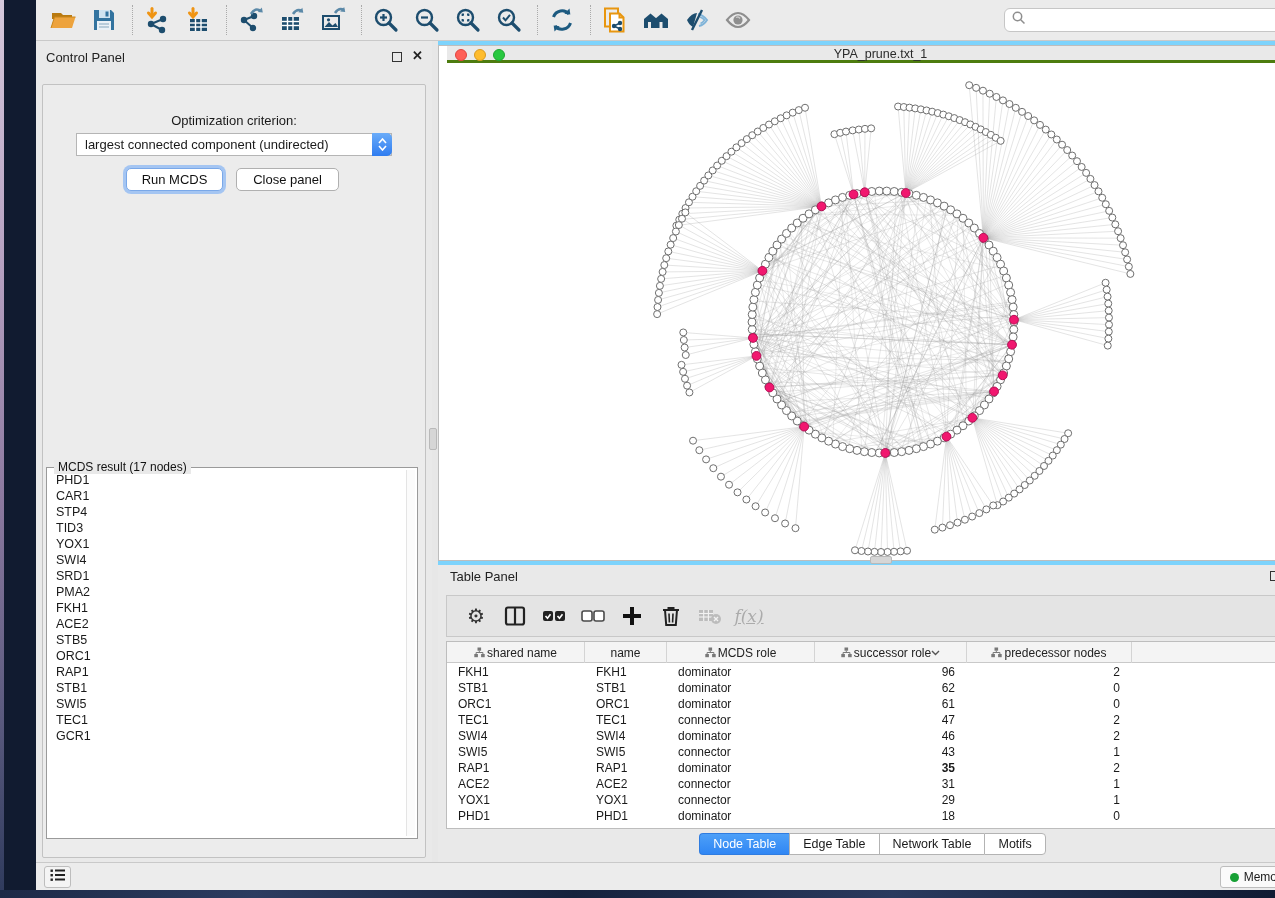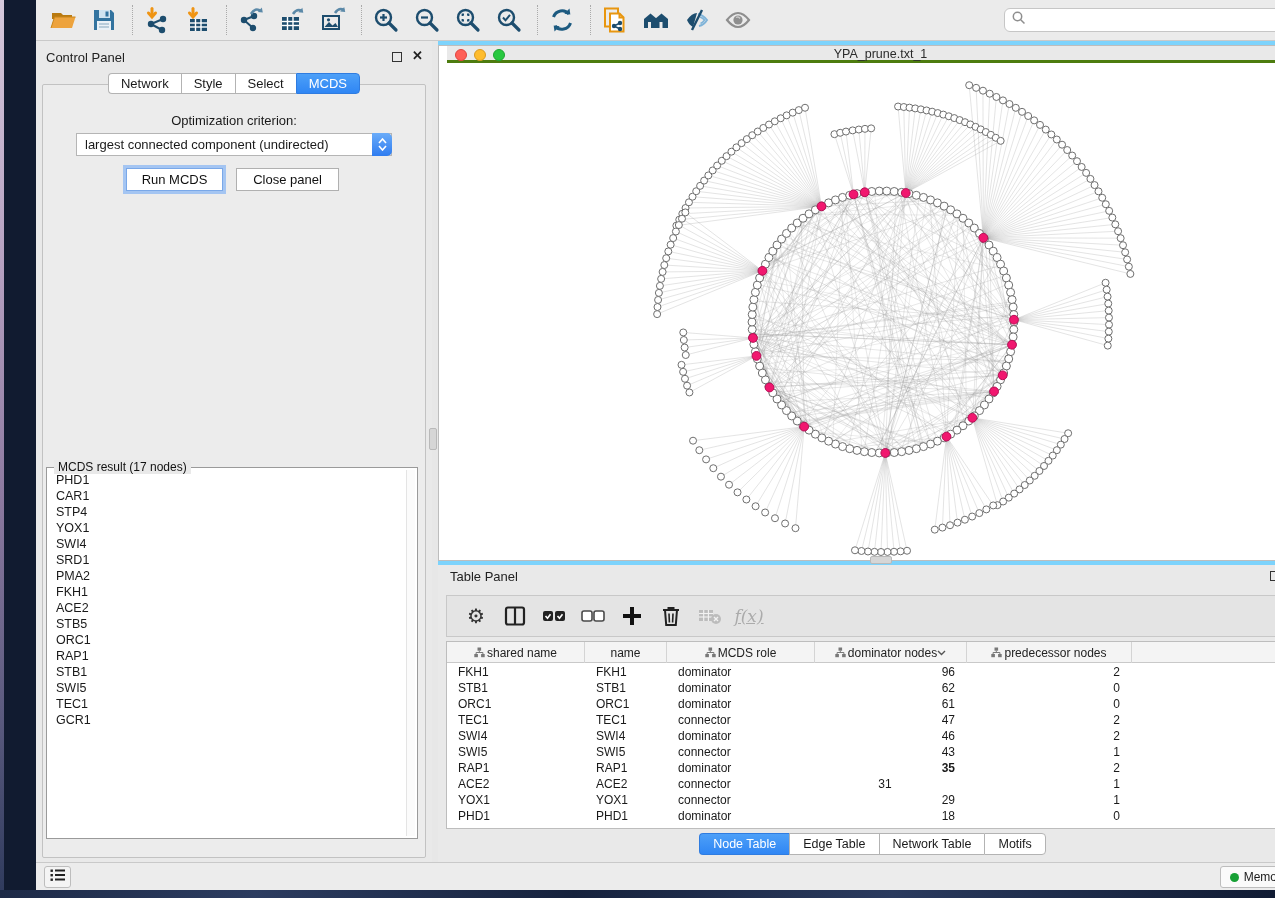--- a/index.html
+++ b/index.html
@@ -34,21 +34,21 @@
   .tabseg:first-child { border-radius:4px 0 0 4px; }
   .tabseg:last-child { border-right:1px solid #b3b3b3; border-radius:0 4px 4px 0; }
   .tabseg.sel { background:linear-gradient(#4da0f8,#2f86f4); color:#fff; border-color:#2f7ce0; }
   .opt-label { position:absolute; left:0; top:72px; width:396px; text-align:center; font-size:13px; }
   .dropdown { position:absolute; left:40px; top:92px; width:316px; height:23px; background:#fff;
     border:1px solid #b5b5b5; border-radius:0; font-size:13px; display:flex; align-items:center; }
   .dropdown .dd-text { flex:1; padding-left:8px; white-space:nowrap; overflow:hidden; }
   .dd-step { width:20px; height:23px; margin:-1px -1px -1px 0; border-radius:0 5px 5px 0;
     background:linear-gradient(#6aacf9,#2f7cf0); display:flex; flex-direction:column; align-items:center; justify-content:center; gap:1px; }
   .dd-step svg { display:block; }
-  .btn { position:absolute; height:23px; background:#fff; border:1px solid #b0b0b0; border-radius:0;
+  .btn { position:absolute; height:23px; background:#fff; border:1px solid #b0b0b0; border-radius:5px;
     font-size:13px; text-align:center; line-height:21px; color:#111; }
   .btn-run { left:90px; top:127px; width:97px; box-shadow:0 0 0 3px rgba(106,166,248,.55); border-color:#7aa8e8; }
   .btn-close { left:200px; top:127px; width:103px; }
   .fieldset { position:absolute; left:10px; top:426px; width:372px; height:372px;
     border:1px solid #9a9a9a; background:#fff; }
   .fieldset .legend { position:absolute; left:7px; top:-8px; background:#e9e9e9; padding:0 4px;
     font-size:12px; color:#111; }
   .mcds-list { position:absolute; left:2px; top:4px; right:13px; bottom:2px; overflow:hidden;
     font-size:12.5px; line-height:16px; padding-left:7px; }
   .mcds-scroll { position:absolute; top:2px; right:2px; bottom:2px; width:9px; background:#fbfbfb; border-left:1px solid #e4e4e4; }
@@ -291,46 +291,41 @@
           </svg></span>
       <input value="" style="">
     </div>
   </div>
 
   <div class="cpanel">
     <div class="cpanel-head">Control Panel</div>
     <span class="win-float cp-float"></span>
     <span class="win-close cp-close">✕</span>
     <div class="cp-content"></div>
-    <div class="cp-tabs">
-        <div class="tabseg">Network</div>
-        <div class="tabseg">Style</div>
-        <div class="tabseg">Select</div>
-        <div class="tabseg sel">MCDS</div>
-      </div>
     <div class="opt-label" style="z-index:2">Optimization criterion:</div>
     <div class="dropdown" style="z-index:2">
       <span class="dd-text">largest connected component (undirected)</span>
       <span class="dd-step">
         <svg width="9" height="6" viewBox="0 0 9 6">
             <path d="M1 5l3.5-4L8 5" fill="none" stroke="#fff" stroke-width="1.6"></path>
           </svg>
         <svg width="9" height="6" viewBox="0 0 9 6">
             <path d="M1 1l3.5 4L8 1" fill="none" stroke="#fff" stroke-width="1.6"></path>
           </svg>
       </span>
     </div>
     <div class="btn btn-run" style="z-index:2">Run MCDS</div>
     <div class="btn btn-close" style="z-index:2">Close panel</div>
     <div class="fieldset" style="z-index:2">
       <span class="legend">MCDS result (17 nodes)</span>
       <div class="mcds-list">
           <div>PHD1</div>
           <div>CAR1</div>
           <div>STP4</div>
+          <div>TID3</div>
           <div>YOX1</div>
           <div>SWI4</div>
           <div>SRD1</div>
           <div>PMA2</div>
           <div>FKH1</div>
           <div>ACE2</div>
           <div>STB5</div>
           <div>ORC1</div>
           <div>RAP1</div>
           <div>STB1</div>
@@ -1224,21 +1219,21 @@
             </svg>
             <span>MCDS role</span>
           </div>
           <div class="th" style="width: 152px;">
             <svg class="hicon" width="11" height="11" viewBox="0 0 11 11">
               <rect x="3.5" y="0.5" width="3.6" height="3.2" fill="#787878"></rect>
               <rect x="0.3" y="7" width="3.6" height="3.2" fill="#787878"></rect>
               <rect x="7.1" y="7" width="3.6" height="3.2" fill="#787878"></rect>
               <path d="M5.3 3.7v1.8M2.1 7V5.5h6.8V7" stroke="#787878" fill="none"></path>
             </svg>
-            <span>dominator nodes</span>
+            <span>successor role</span>
             <svg width="9" height="6" viewBox="0 0 9 6">
               <path d="M1 1l3.5 3.5L8 1" fill="none" stroke="#555" stroke-width="1.4"></path>
             </svg>
           </div>
           <div class="th" style="width: 165px;">
             <svg class="hicon" width="11" height="11" viewBox="0 0 11 11">
               <rect x="3.5" y="0.5" width="3.6" height="3.2" fill="#787878"></rect>
               <rect x="0.3" y="7" width="3.6" height="3.2" fill="#787878"></rect>
               <rect x="7.1" y="7" width="3.6" height="3.2" fill="#787878"></rect>
               <path d="M5.3 3.7v1.8M2.1 7V5.5h6.8V7" stroke="#787878" fill="none"></path>
@@ -1293,21 +1288,21 @@
             <div class="td left" style="width: 138px;">RAP1</div>
             <div class="td left" style="width: 82px;">RAP1</div>
             <div class="td left" style="width: 148px;">dominator</div>
             <div class="td right" style="width: 152px; font-weight: bold;">35</div>
             <div class="td right" style="width: 165px;">2</div>
           </div>
           <div class="trow">
             <div class="td left" style="width: 138px;">ACE2</div>
             <div class="td left" style="width: 82px;">ACE2</div>
             <div class="td left" style="width: 148px;">connector</div>
-            <div class="td right" style="width: 152px; text-align: center;">31</div>
+            <div class="td right" style="width: 152px;">31</div>
             <div class="td right" style="width: 165px;">1</div>
           </div>
           <div class="trow">
             <div class="td left" style="width: 138px;">YOX1</div>
             <div class="td left" style="width: 82px;">YOX1</div>
             <div class="td left" style="width: 148px;">connector</div>
             <div class="td right" style="width: 152px;">29</div>
             <div class="td right" style="width: 165px;">1</div>
           </div>
           <div class="trow">

